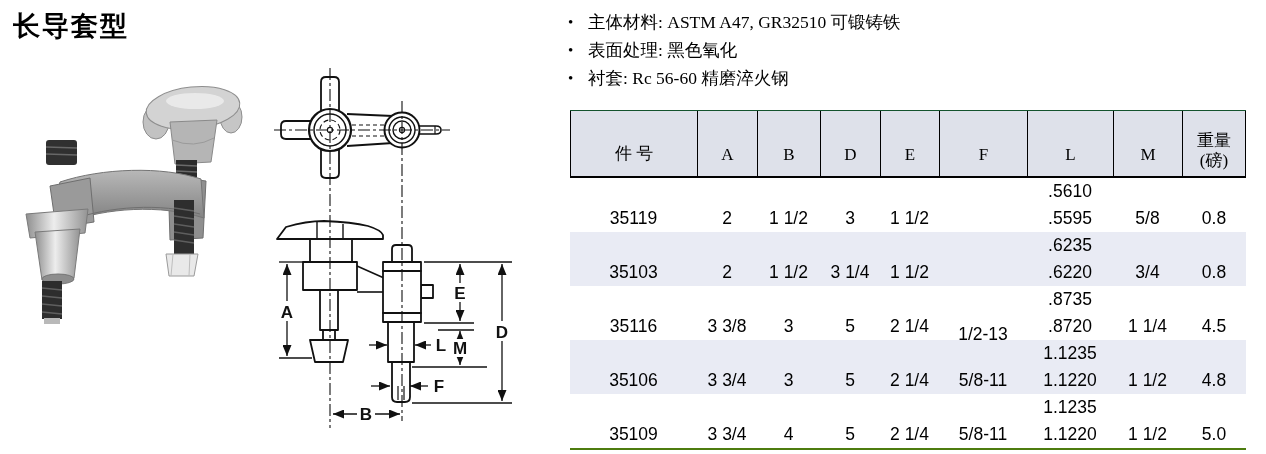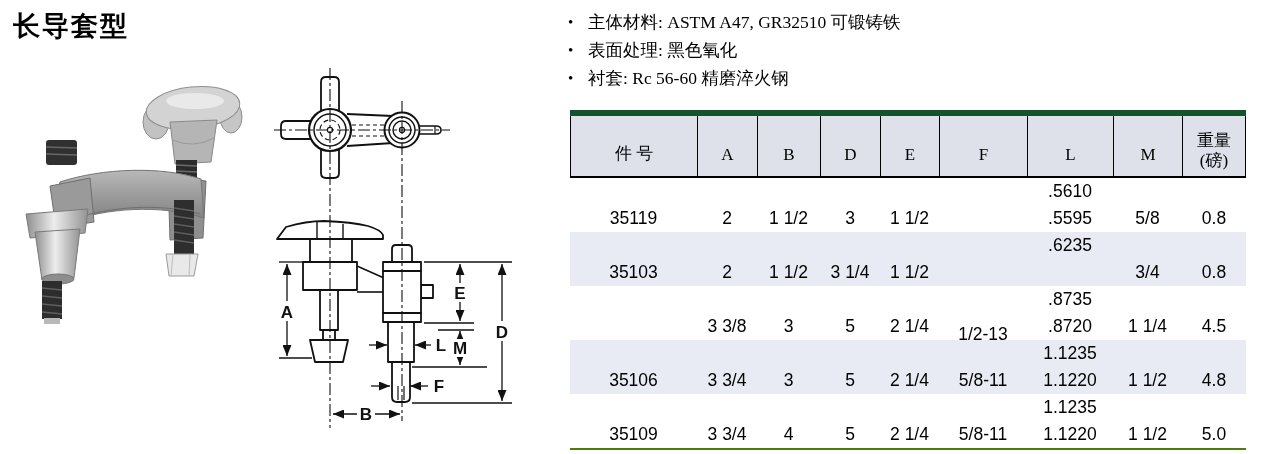--- a/index.html
+++ b/index.html
@@ -12,21 +12,21 @@
   .bullets{position:absolute;left:568px;top:8px;font-family:"Liberation Serif","DejaVu Serif",serif;
            font-size:17.5px;line-height:28px;}
   .bullet-line{white-space:nowrap;}
   .bullet-marker{display:inline-block;width:20px;font-size:15px;vertical-align:1px;}
   
   .photo-wrap{position:absolute;left:10px;top:70px;width:240px;height:315px;}
   .drawing-wrap{position:absolute;left:250px;top:50px;width:300px;height:400px;}
   
   .spec-table{position:absolute;left:570px;top:110px;width:676px;}
   .thead{display:grid;grid-template-columns:127px 60px 63px 60px 59px 88px 86px 69px 64px;
-         height:68px;background:#dee1ea;border-top:6px solid #14532d;border-bottom:2px solid #000;
+         height:68px;background:#dee1ea;border-top:1px solid #14532d;border-bottom:2px solid #000;
          box-sizing:border-box;font-family:"Liberation Serif","DejaVu Serif",serif;font-size:17px;}
   .th{border-left:1px solid #000;display:flex;flex-direction:column;justify-content:flex-end;
       align-items:center;padding-bottom:11px;box-sizing:border-box;}
   .th:last-child{border-right:1px solid #000;padding-bottom:5px;}
   .th .two-line{line-height:20px;text-align:center;}
   .tbody{border-bottom:2px solid #4d7c0f;}
   .trow{display:grid;grid-template-columns:127px 60px 63px 60px 59px 88px 86px 69px 64px;
         grid-template-rows:27px 27px;height:54px;font-size:17.5px;}
   .trow.stripe{background:#e9ebf4;}
   .tcell{display:flex;align-items:center;justify-content:center;white-space:nowrap;}
@@ -235,25 +235,27 @@
           <div class="tcell" style="grid-area: 2 / 8;">5/8</div>
           <div class="tcell" style="grid-area: 2 / 9;">0.8</div>
         </div>
         <div class="trow stripe">
           <div class="tcell" style="grid-area: 1 / 7;">.6235</div>
           <div class="tcell" style="grid-area: 2 / 1;">35103</div>
           <div class="tcell" style="grid-area: 2 / 2;">2</div>
           <div class="tcell" style="grid-area: 2 / 3;">1 1/2</div>
           <div class="tcell" style="grid-area: 2 / 4;">3 1/4</div>
           <div class="tcell" style="grid-area: 2 / 5;">1 1/2</div>
+          <div class="tcell" style="grid-area: 2 / 7;">.6220</div>
           <div class="tcell" style="grid-area: 2 / 8;">3/4</div>
           <div class="tcell" style="grid-area: 2 / 9;">0.8</div>
         </div>
         <div class="trow">
           <div class="tcell" style="grid-area: 1 / 7;">.8735</div>
+          <div class="tcell" style="grid-area: 2 / 1;">35116</div>
           <div class="tcell" style="grid-area: 2 / 2;">3 3/8</div>
           <div class="tcell" style="grid-area: 2 / 3;">3</div>
           <div class="tcell" style="grid-area: 2 / 4;">5</div>
           <div class="tcell" style="grid-area: 2 / 5;">2 1/4</div>
           <div class="tcell" style="grid-area: 2 / 6; margin-top: 16px;">1/2-13</div>
           <div class="tcell" style="grid-area: 2 / 7;">.8720</div>
           <div class="tcell" style="grid-area: 2 / 8;">1 1/4</div>
           <div class="tcell" style="grid-area: 2 / 9;">4.5</div>
         </div>
         <div class="trow stripe">

